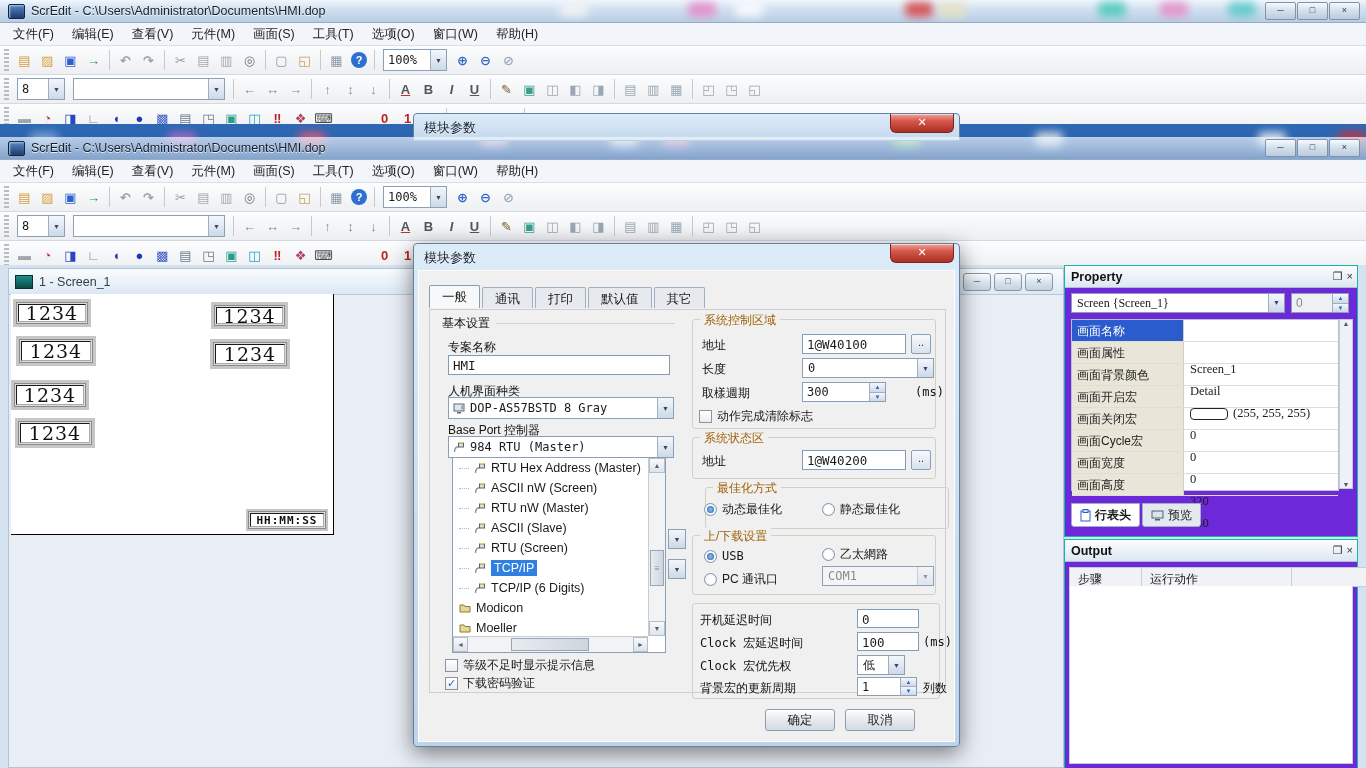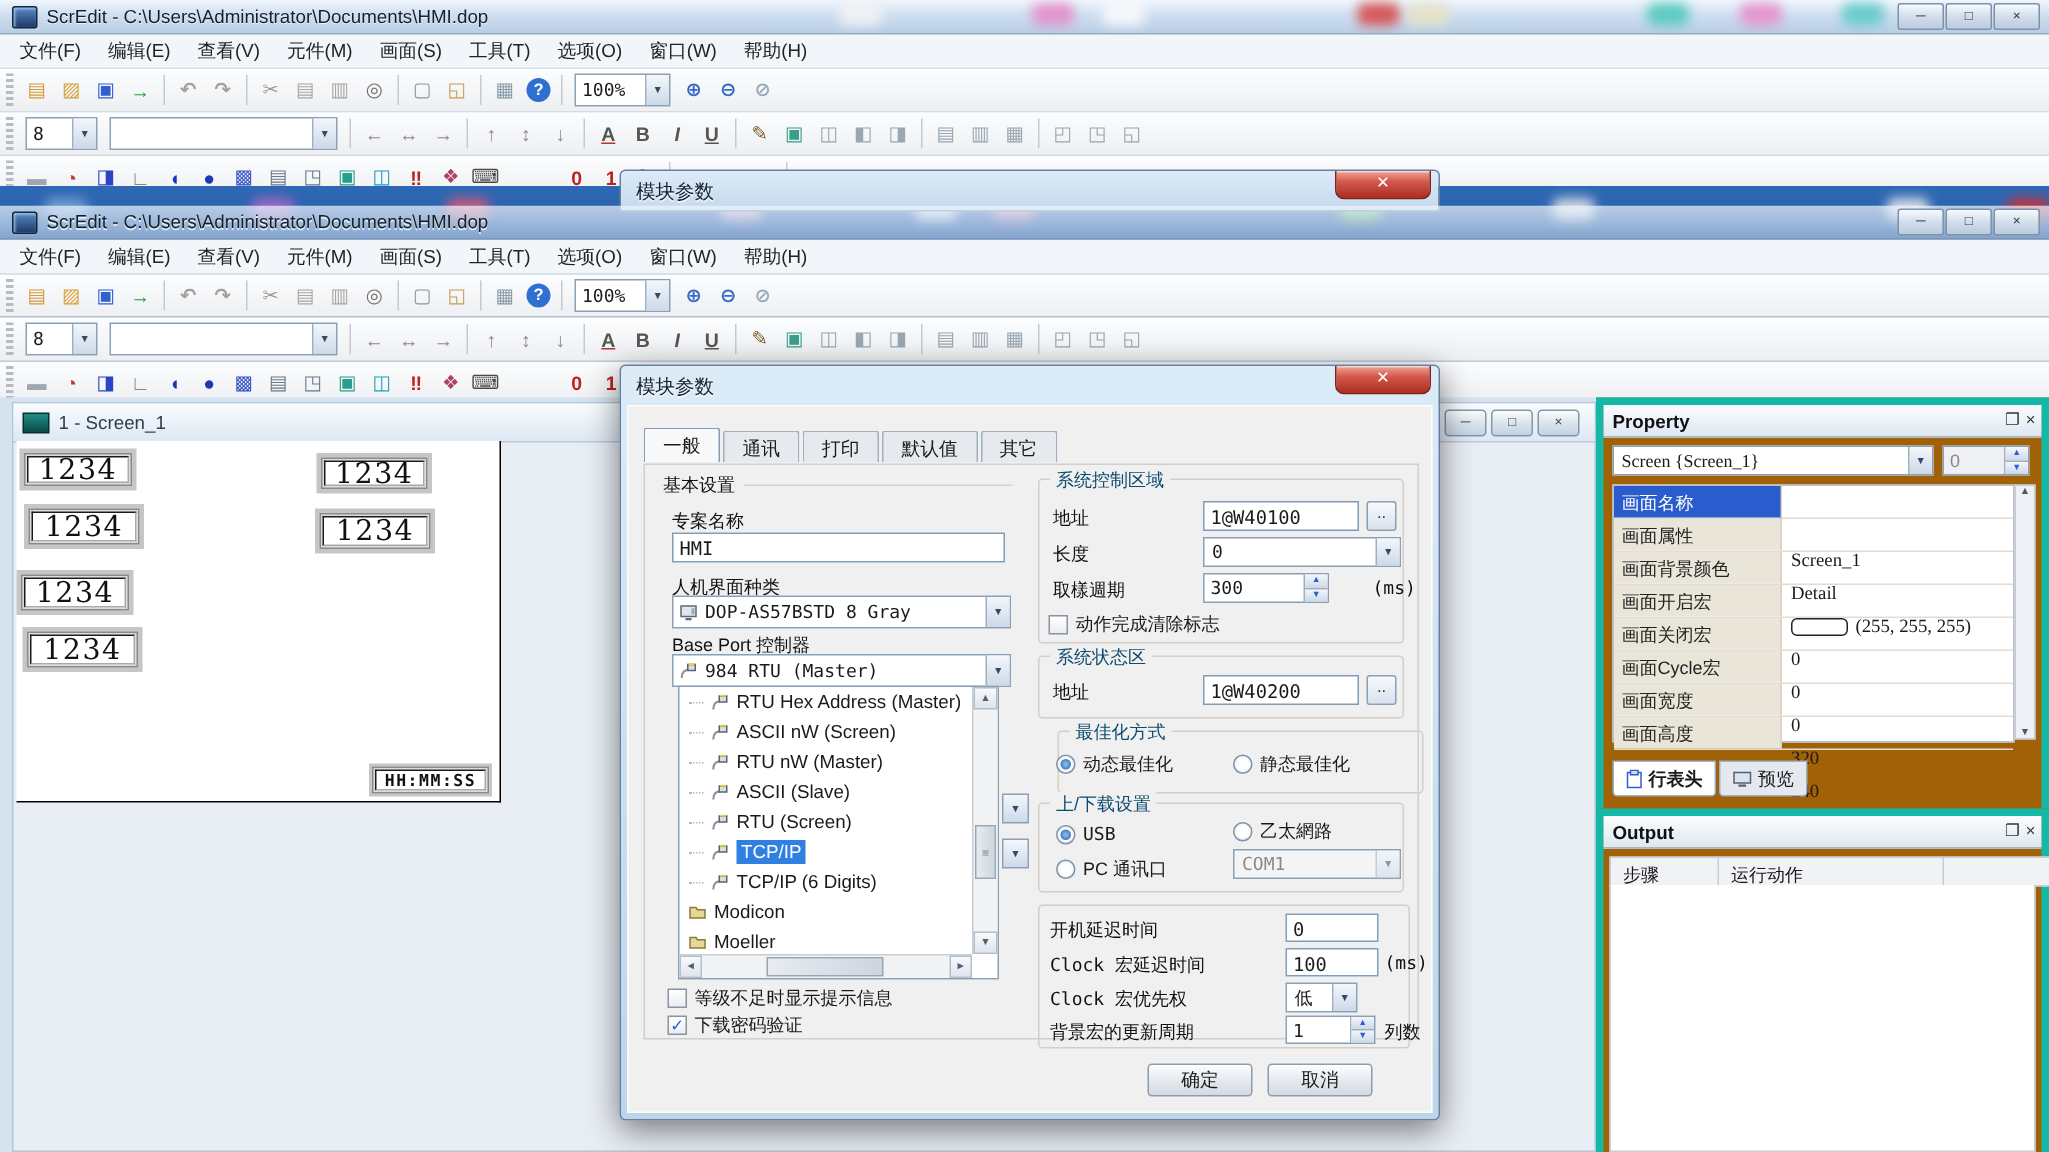--- a/index.html
+++ b/index.html
@@ -49,21 +49,21 @@
     border:1px solid #8496ab;border-radius:3px;font-size:9px;line-height:14px;text-align:center;color:#3a4a5c;}
   #canvas{position:absolute;left:2px;top:25px;width:322px;height:240px;background:#fff;
     border-right:1px solid #000;border-bottom:1px solid #000;}
   .hmiwidget{position:absolute;background:#c6c6c6;padding:3px;box-sizing:border-box;}
   .disp{width:100%;height:100%;background:#dcdcdc;border:1px solid #8a8a8a;box-sizing:border-box;padding:1px;}
   .disp-in{width:100%;height:100%;box-sizing:border-box;background:#fff;border:1px solid #1a1a1a;
     border-right-color:#aaa;border-bottom-color:#aaa;display:flex;align-items:center;justify-content:center;
     font-family:"DejaVu Serif","Liberation Serif",serif;font-size:19px;letter-spacing:1px;color:#111;}
   .clock .disp-in{font-family:"DejaVu Sans Mono","Liberation Mono",monospace;font-size:11px;font-weight:bold;letter-spacing:1px;}
   
-  .panel{position:absolute;background:#a16207;border:5px solid #14b8a6;}
+  .panel{position:absolute;background:#6d28d9;border:1px solid #14b8a6;}
   .paneltitle{height:21px;background:linear-gradient(#fbfdfe,#dde7f2);border-bottom:1px solid #aebfd4;
     display:flex;align-items:center;padding:0 6px;position:relative;}
   .paneltitle .t{font-weight:bold;font-size:12.5px;color:#111;}
   .panelbtns{position:absolute;right:4px;top:3px;display:flex;gap:4px;font-size:11px;color:#333;}
   .panelbtns span{cursor:default;line-height:14px;}
   .combo{height:20px;border:1px solid #8ba0b5;background:#fff;display:flex;align-items:center;position:absolute;box-sizing:border-box;}
   .combo .cv{flex:1;padding:0 5px;overflow:hidden;white-space:nowrap;}
   .serif{font-family:"Liberation Serif","DejaVu Serif",serif;}
   .mono{font-family:"DejaVu Sans Mono","Liberation Mono",monospace;}
   .spin{position:absolute;box-sizing:border-box;border:1px solid #8ba0b5;background:#fff;display:flex;}
@@ -102,21 +102,21 @@
   .dlgclient{position:absolute;left:4px;right:4px;top:26px;bottom:4px;background:#f0f0f0;border:1px solid #fdfdfd;}
   .dtabs{position:absolute;left:10px;top:16px;display:flex;}
   .dtab{height:21px;padding:3px 12px 0;border:1px solid #9fb0c2;border-bottom:none;background:#e6e9ee;
     font-size:12.5px;margin-right:2px;border-radius:2px 2px 0 0;box-sizing:border-box;}
   .dtab.active{background:#f7f8f9;height:23px;margin-top:-2px;font-weight:normal;border-color:#8a9cb0;}
   .dcontent{position:absolute;left:10px;top:38px;width:515px;height:382px;border:1px solid #cfcfcf;background:#f0f0f0;}
   .lbl{position:absolute;font-size:12px;color:#111;white-space:nowrap;}
   .grpline{position:absolute;display:flex;align-items:center;gap:6px;font-size:12px;color:#111;}
   .grpline i{display:block;height:1px;background:#d6d2c6;flex:1;}
   .grp{position:absolute;border:1px solid #d2cfc4;border-radius:3px;box-sizing:border-box;}
-  .grp>.gl{position:absolute;top:-8px;left:7px;background:#f0f0f0;padding:0 4px;font-size:12px;color:#0c4a6e;white-space:nowrap;}
+  .grp>.gl{position:absolute;top:-8px;left:7px;background:#f0f0f0;padding:0 4px;font-size:12px;color:#a16207;white-space:nowrap;}
   .field{position:absolute;border:1px solid #7f9db9;background:#fff;box-sizing:border-box;
     padding:2px 4px;font-size:12.5px;overflow:hidden;white-space:nowrap;}
   .dots{position:absolute;width:20px;height:20px;border:1px solid #8ba0b5;border-radius:2px;
     background:linear-gradient(#f6f9fc,#d8e2ee);text-align:center;line-height:14px;font-size:11px;color:#333;box-sizing:border-box;}
   .cb{position:absolute;display:flex;align-items:center;gap:5px;font-size:12px;white-space:nowrap;}
   .cbbox{width:13px;height:13px;border:1px solid #8a93a0;background:linear-gradient(#fff,#e9edf2);
     display:flex;align-items:center;justify-content:center;font-size:11px;font-weight:bold;color:#2a5fd0;flex:none;box-sizing:border-box;}
   .radio{position:absolute;display:flex;align-items:center;gap:5px;font-size:12px;white-space:nowrap;}
   .rdot{width:13px;height:13px;border:1px solid #7f93a8;border-radius:50%;background:radial-gradient(#fff 40%,#dfe7ef);
     display:flex;align-items:center;justify-content:center;flex:none;box-sizing:border-box;}

